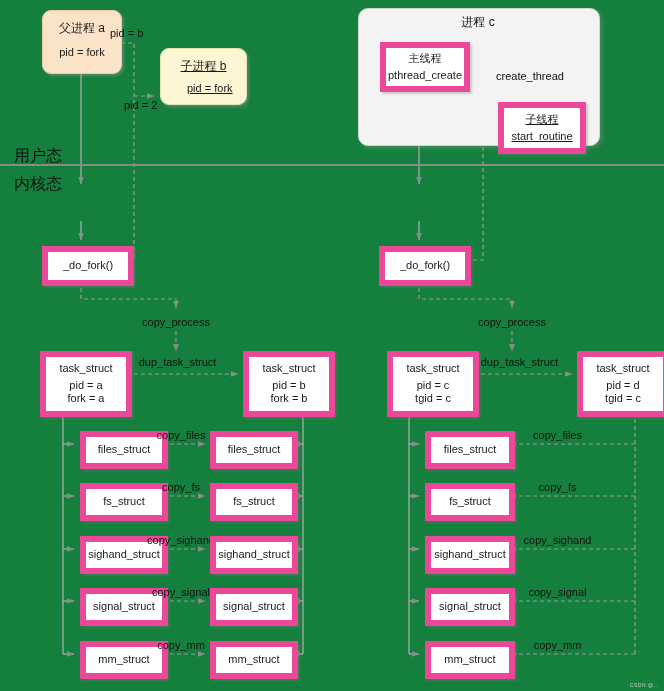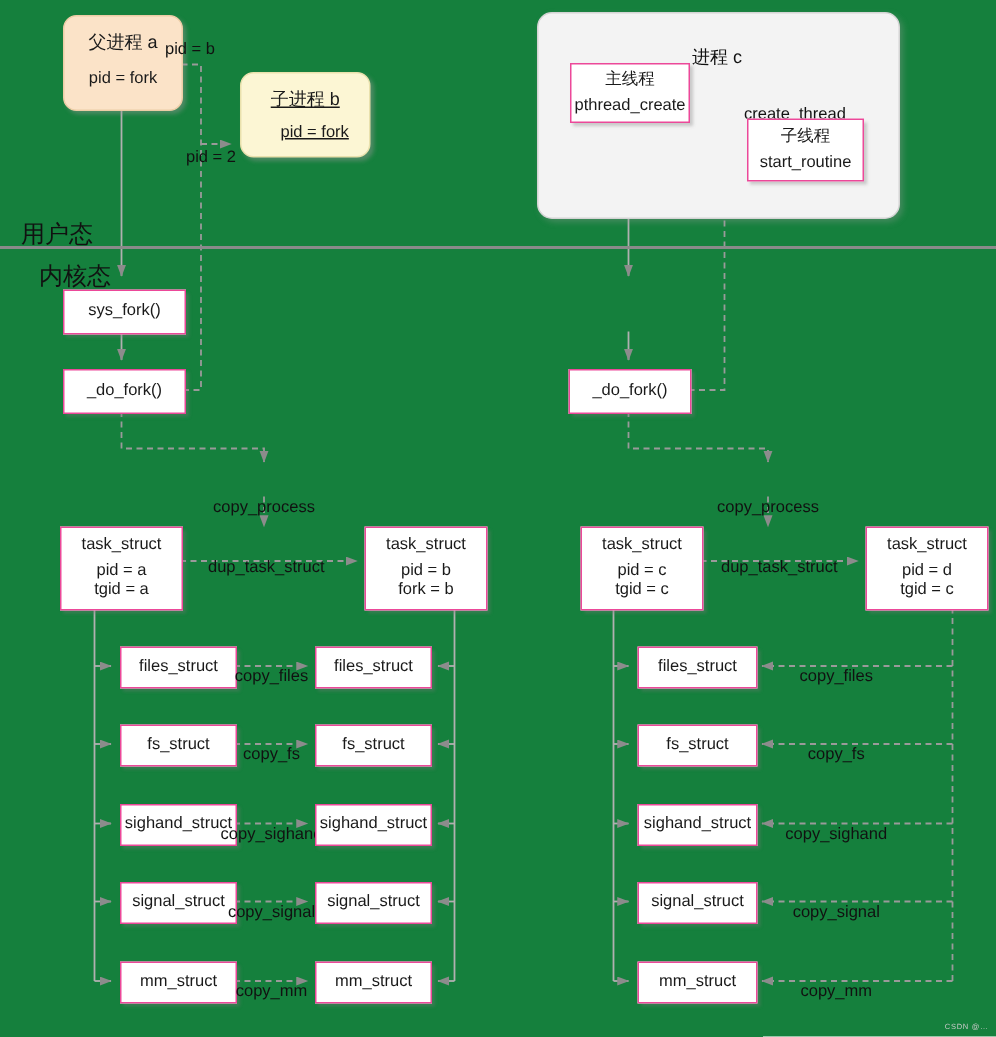--- a/index.html
+++ b/index.html
@@ -2,25 +2,25 @@
 <html><head>
 <meta charset="utf-8">
 <style>
   html,body{margin:0;padding:0;background:#ffffff;}
   #canvas{
     position:relative;width:664px;height:691px;background:#15803d;overflow:hidden;
     font-family:"Liberation Sans","DejaVu Sans",sans-serif;color:#1a1a1a;
   }
   .abs{position:absolute;}
   .lbl{position:absolute;font-size:11px;white-space:nowrap;color:#111;}
-  .lbl.center{text-align:center;margin-top:16px;}
+  .lbl.center{text-align:center;}
   .mode-lbl{position:absolute;font-size:16px;color:#111;}
   
   .wbox{
-    position:absolute;background:#ffffff;border:1px solid #ec4899;
+    position:absolute;background:#ffffff;border:6px solid #ec4899;
     box-shadow:2px 2px 2px rgba(120,120,120,.35);
     display:flex;flex-direction:column;align-items:center;justify-content:center;
     font-size:11px;line-height:1.25;text-align:center;
   }
   .wbox .t1{margin-bottom:3px;}
   
   .rbox{
     position:absolute;border-radius:9px;
     box-shadow:2px 2px 3px rgba(150,150,150,.45);
     font-size:11px;text-align:center;
@@ -122,40 +122,39 @@
   <div class="lbl" style="left:124px;top:99px;">pid = 2</div>
 
   <div class="container-c" style="left:358px;top:8px;width:240px;height:136px;"></div>
   <div class="lbl center" style="left:418px;top:14px;width:120px;font-size:12px;">进程 c</div>
 
   <div class="wbox" style="left:380px;top:42px;width:78px;height:38px;">
     <div class="t1">主线程</div>
     <div>pthread_create</div>
   </div>
   <div class="lbl" style="left:496px;top:70px;">create_thread</div>
-  <div class="wbox" style="left:498px;top:79px;width:76px;height:40px;">
+  <div class="wbox" style="left:498px;top:102px;width:76px;height:40px;text-decoration:underline;">
     <div class="t1">子线程</div>
     <div>start_routine</div>
   </div>
 
   <div class="mode-lbl" style="left:14px;top:146px;">用户态</div>
   <div class="divider" style="top:164px;"></div>
-  <div class="mode-lbl" style="left:14px;top:174px;margin-left:12px;">内核态</div>
-
-  <div class="wbox" style="left:42px;top:193px;width:80px;height:28px;">sys_fork()</div>
+  <div class="mode-lbl" style="left:14px;top:174px;">内核态</div>
+
   <div class="wbox" style="left:42px;top:246px;width:80px;height:28px;">_do_fork()</div>
   <div class="lbl center" style="left:136px;top:316px;width:80px;">copy_process</div>
 
   <div class="wbox" style="left:379px;top:246px;width:80px;height:28px;">_do_fork()</div>
   <div class="lbl center" style="left:472px;top:316px;width:80px;">copy_process</div>
 
   <div class="wbox" style="left:40px;top:351px;width:80px;height:54px;">
     <div class="t1">task_struct</div>
     <div>pid = a</div>
-    <div>tgid = a</div>
+    <div>fork = a</div>
   </div>
   <div class="lbl center" style="left:130px;top:356px;width:95px;">dup_task_struct</div>
   <div class="wbox" style="left:243px;top:351px;width:80px;height:54px;">
     <div class="t1">task_struct</div>
     <div>pid = b</div>
     <div>fork = b</div>
   </div>
 
   <div class="wbox" style="left:80px;top:431px;width:76px;height:26px;">files_struct</div>
   <div class="lbl center" style="left:146px;top:429px;width:70px;">copy_files</div>

